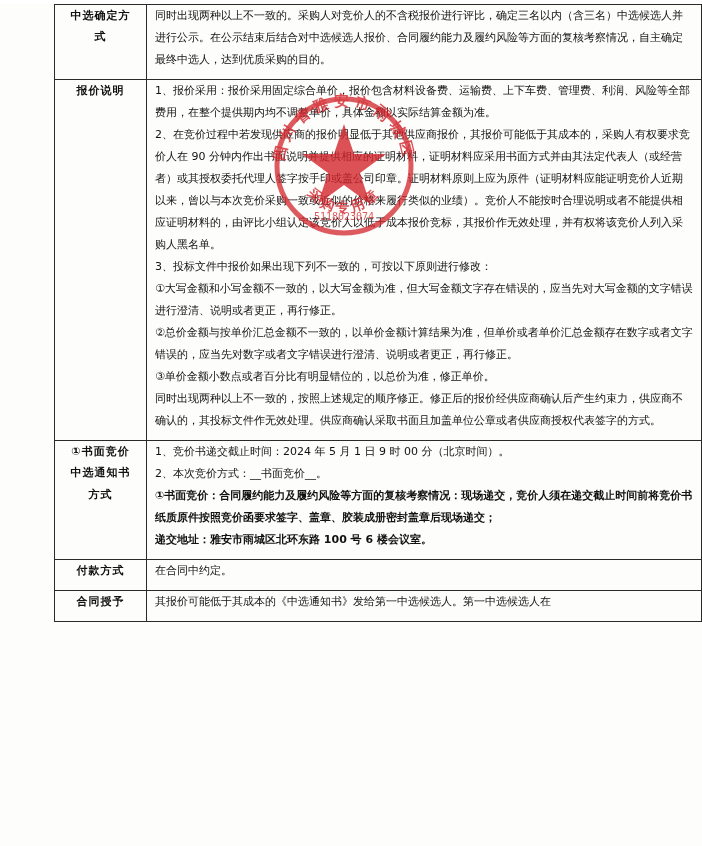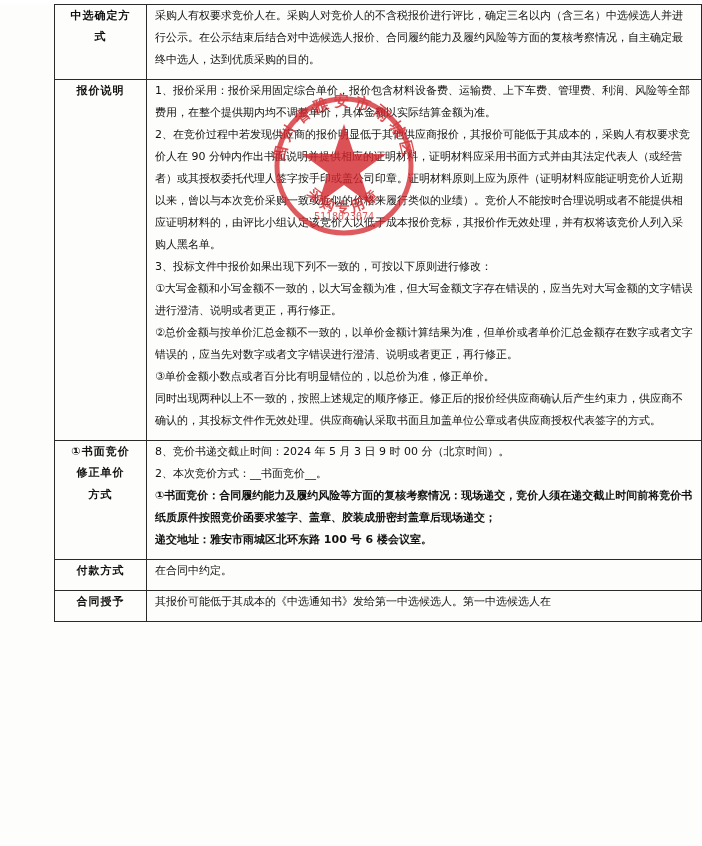--- a/index.html
+++ b/index.html
@@ -86,21 +86,21 @@
         <col style="width:92px">
         <col>
       </colgroup>
     <tbody>
       <tr>
         <td class="label">
           <span class="lab-line">中选确定方</span>
           <span class="lab-line">式</span>
         </td>
         <td class="body">
-          <p>采购人有权要求竞价人在。采购人对竞价人的不含税报价进行评比，确定三名以内（含三名）中选候选人并进行公示。在公示结束后结合对中选候选人报价、合同履约能力及履约风险等方面的复核考察情况，自主确定最终中选人，达到优质采购的目的。</p>
+          <p>同时出现两种以上不一致的。采购人对竞价人的不含税报价进行评比，确定三名以内（含三名）中选候选人并进行公示。在公示结束后结合对中选候选人报价、合同履约能力及履约风险等方面的复核考察情况，自主确定最终中选人，达到优质采购的目的。</p>
         </td>
       </tr>
 
       <tr>
         <td class="label">
           <span class="lab-line">报价说明</span>
         </td>
         <td class="body">
           <p>1、报价采用：报价采用固定综合单价，报价包含材料设备费、运输费、上下车费、管理费、利润、风险等全部费用，在整个提供期内均不调整单价，具体金额以实际结算金额为准。</p>
           <p>2、在竞价过程中若发现供应商的报价明显低于其他供应商报价，其报价可能低于其成本的，采购人有权要求竞价人在 90 分钟内作出书面说明并提供相应的证明材料，证明材料应采用书面方式并由其法定代表人（或经营者）或其授权委托代理人签字按手印或盖公司印章。证明材料原则上应为原件（证明材料应能证明竞价人近期以来，曾以与本次竞价采购一致或近似的价格来履行类似的业绩）。竞价人不能按时合理说明或者不能提供相应证明材料的，由评比小组认定该竞价人以低于成本报价竞标，其报价作无效处理，并有权将该竞价人列入采购人黑名单。</p>
@@ -108,25 +108,25 @@
           <p>①大写金额和小写金额不一致的，以大写金额为准，但大写金额文字存在错误的，应当先对大写金额的文字错误进行澄清、说明或者更正，再行修正。</p>
           <p>②总价金额与按单价汇总金额不一致的，以单价金额计算结果为准，但单价或者单价汇总金额存在数字或者文字错误的，应当先对数字或者文字错误进行澄清、说明或者更正，再行修正。</p>
           <p>③单价金额小数点或者百分比有明显错位的，以总价为准，修正单价。</p>
           <p>同时出现两种以上不一致的，按照上述规定的顺序修正。修正后的报价经供应商确认后产生约束力，供应商不确认的，其投标文件作无效处理。供应商确认采取书面且加盖单位公章或者供应商授权代表签字的方式。</p>
         </td>
       </tr>
 
       <tr class="row-submit">
         <td class="label">
           <span class="lab-line">①书面竞价</span>
-          <span class="lab-line">修正单价</span>
+          <span class="lab-line">中选通知书</span>
           <span class="lab-line">方式</span>
         </td>
         <td class="body tight">
-          <p>8、竞价书递交截止时间：2024 年 5 月 3 日 9 时 00 分（北京时间）。</p>
+          <p>1、竞价书递交截止时间：2024 年 5 月 1 日 9 时 00 分（北京时间）。</p>
           <p>2、本次竞价方式：__书面竞价__。</p>
           <p class="bold">①书面竞价：合同履约能力及履约风险等方面的复核考察情况：现场递交，竞价人须在递交截止时间前将竞价书纸质原件按照竞价函要求签字、盖章、胶装成册密封盖章后现场递交；</p>
           <p class="bold">递交地址：雅安市雨城区北环东路 100 号 6 楼会议室。</p>
         </td>
       </tr>
 
       <tr>
         <td class="label">
           <span class="lab-line">付款方式</span>
         </td>

